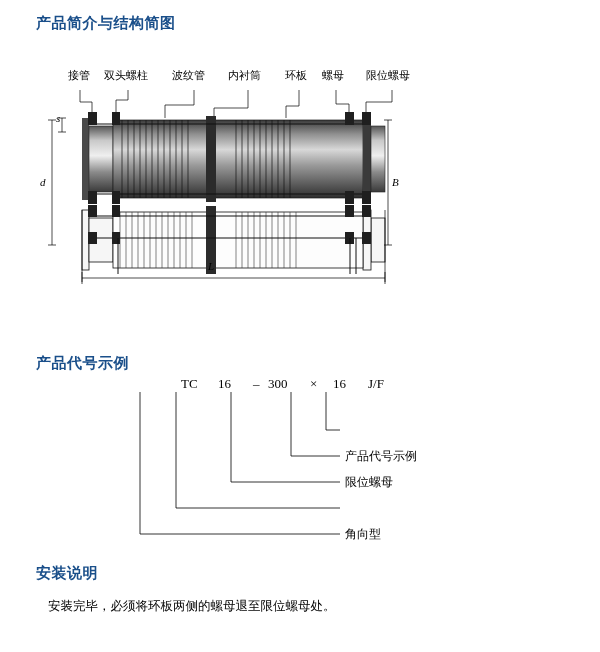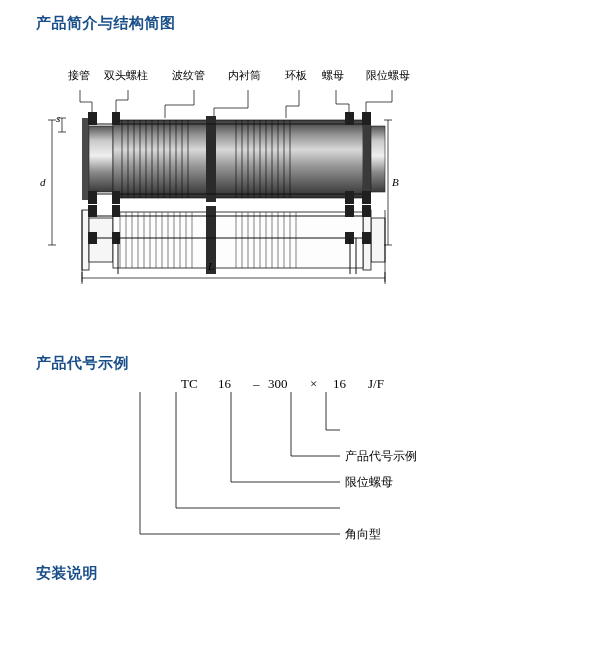--- a/index.html
+++ b/index.html
@@ -300,13 +300,14 @@
   <span class="code-token" style="left:320px; top:-2px;">J/F</span>
 
   <span class="code-desc" style="left:345px; top:70px;">产品代号示例</span>
   <span class="code-desc" style="left:345px; top:96px;">限位螺母</span>
   <span class="code-desc" style="left:345px; top:148px;">角向型</span>
 </div>
 
 <div class="section-title title-3">安装说明</div>
 
 <div class="notes">
+  <div>安装完毕，必须将环板两侧的螺母退至限位螺母处。</div>
 </div>
 
 </body></html>

